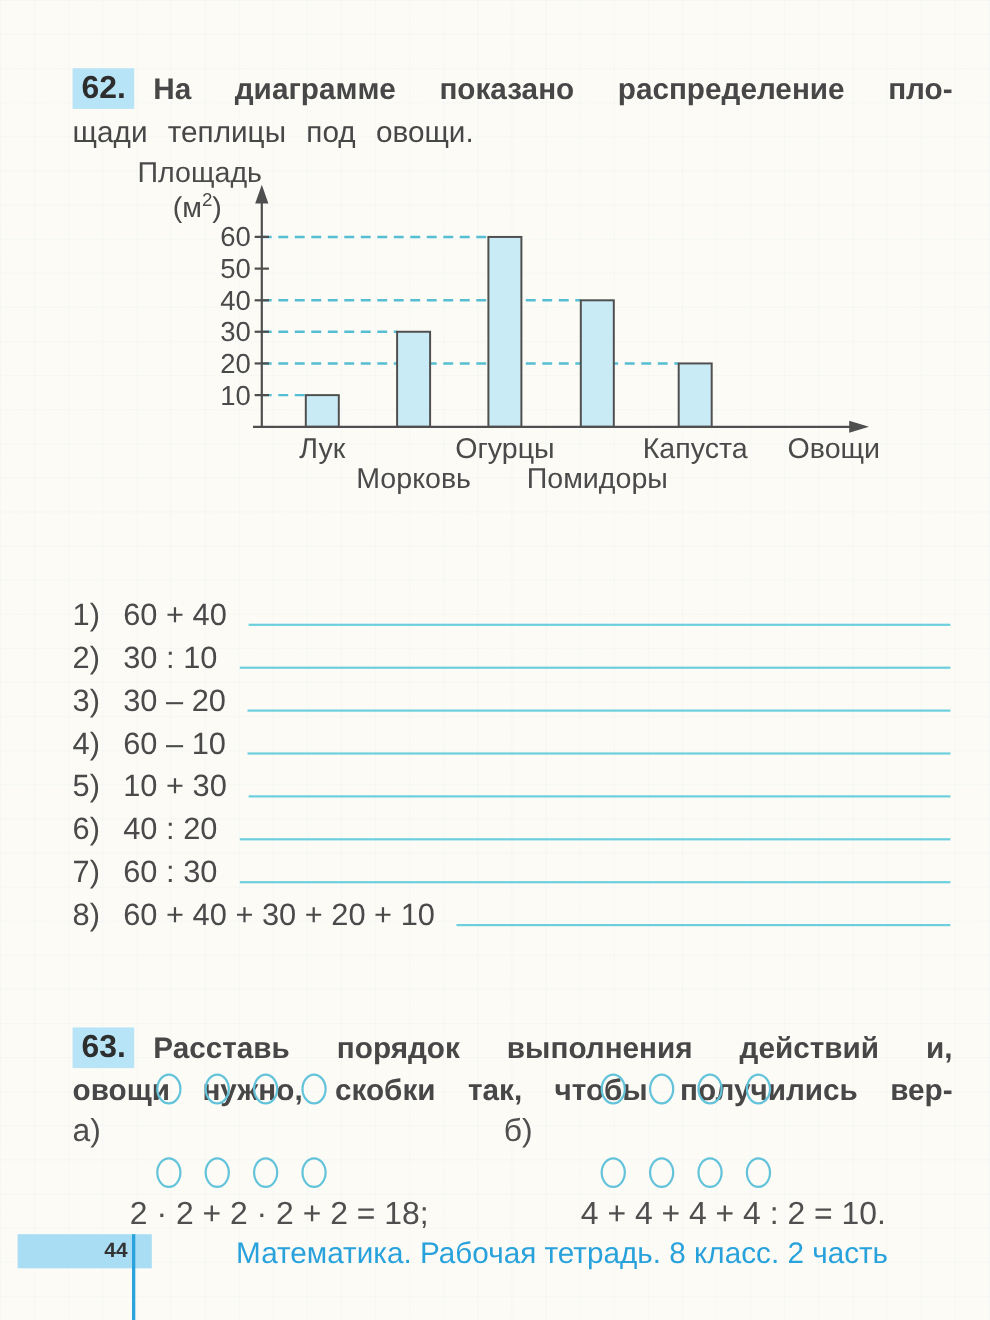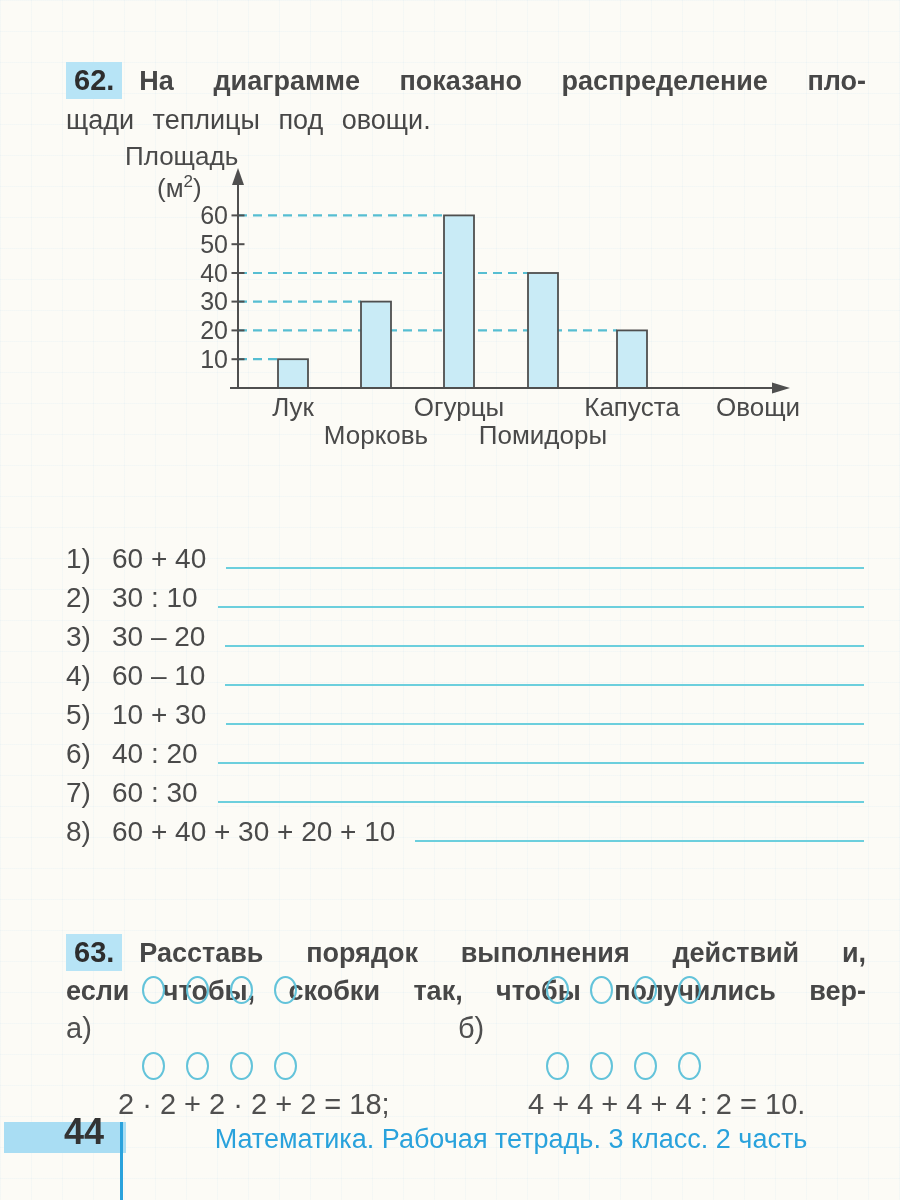--- a/index.html
+++ b/index.html
@@ -38,23 +38,23 @@
   .circle{width:23px;height:28px;border:2.5px solid #63c3da;border-radius:50%;background:transparent;box-sizing:border-box;}
   .ml-a{margin-left:76px;}
   .ml-b{margin-left:88px;}
   .eq-row{display:flex;font-size:29px;line-height:37px;color:#4f4f4f;margin-bottom:5px;}
   .eq-label{flex:none;width:44px;}
   .eq-text{white-space:pre;}
   .indent-a{margin-left:52px;}
   .indent-b{margin-left:70px;text-align:center;}
   
   .footer-band{
-    position:absolute;left:4px;top:1122px;width:122px;height:31px;background:#a9ddf3;
-    display:flex;align-items:flex-end;justify-content:flex-end;padding-right:22px;box-sizing:border-box;
-    font-weight:bold;font-size:36px;color:#333;
+    position:absolute;left:16px;top:1122px;width:122px;height:31px;background:#a9ddf3;
+    display:flex;align-items:center;justify-content:flex-end;padding-right:22px;box-sizing:border-box;
+    font-weight:bold;font-size:19px;color:#333;
   }
   .footer-rule{position:absolute;left:120px;top:1122px;width:3px;height:78px;background:#2aa2dc;}
   .footer-title{position:absolute;left:130px;top:1124px;width:762px;text-align:center;font-size:27px;color:#29a2dc;}
 </style>
 </head>
 <body>
 
 <div class="page">
 
   <div class="abs" style="left:66px;top:62px;width:800px;">
@@ -161,21 +161,21 @@
       <span class="item-expr">60 + 40 + 30 + 20 + 10</span>
       <span class="write-line"></span>
     </div>
   </div>
 
   <div class="abs" style="left:66px;top:908px;width:800px;margin-top:26px;">
     <div class="heading-row">
       <span class="badge">63.</span>
       <div class="jline">Расставь порядок выполнения действий и,</div>
     </div>
-    <div class="jline">если чтобы, скобки так, чтобы получились вер-</div>
+    <div class="jline">овощи нужно, скобки так, чтобы получились вер-</div>
   </div>
 
   <div class="abs eq-col" style="left:66px;top:976px;">
     <div class="circles-row ml-a">
       <span class="circle"></span>
       <span class="circle"></span>
       <span class="circle"></span>
       <span class="circle"></span>
     </div>
     <div class="eq-row">
@@ -210,15 +210,15 @@
     </div>
     <div class="eq-row indent-b">
       <span class="eq-text">4 + 4 + 4 + 4 : 2 = 10.</span>
     </div>
   </div>
 
   <div class="footer-band">
     <span>44</span>
   </div>
   <div class="footer-rule"></div>
-  <div class="footer-title">Математика. Рабочая тетрадь. 3 класс. 2 часть</div>
+  <div class="footer-title">Математика. Рабочая тетрадь. 8 класс. 2 часть</div>
 
 </div>
 
 </body></html>

